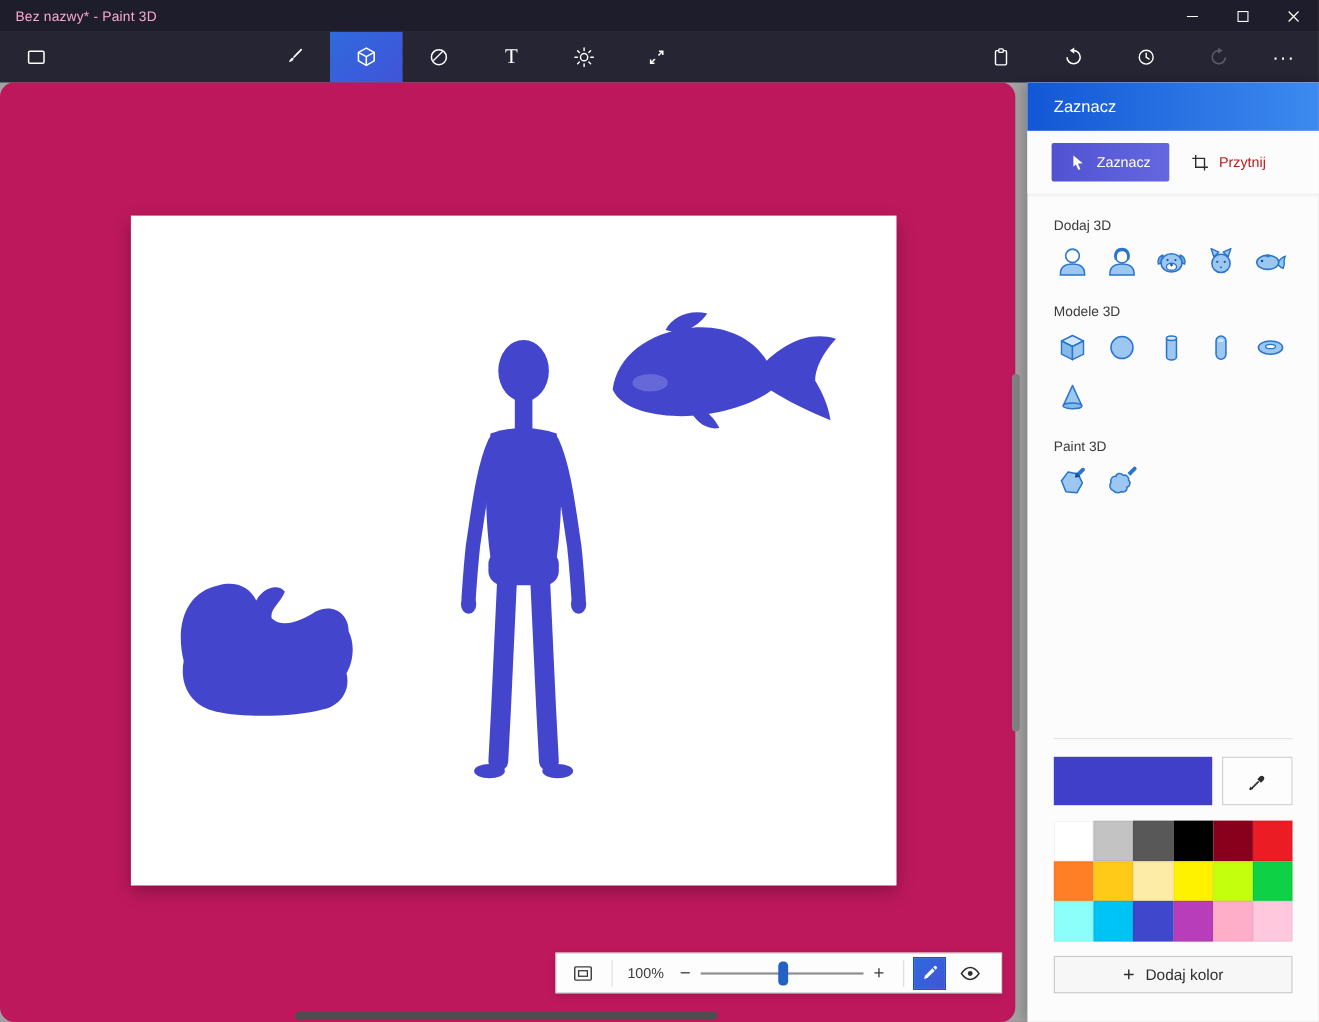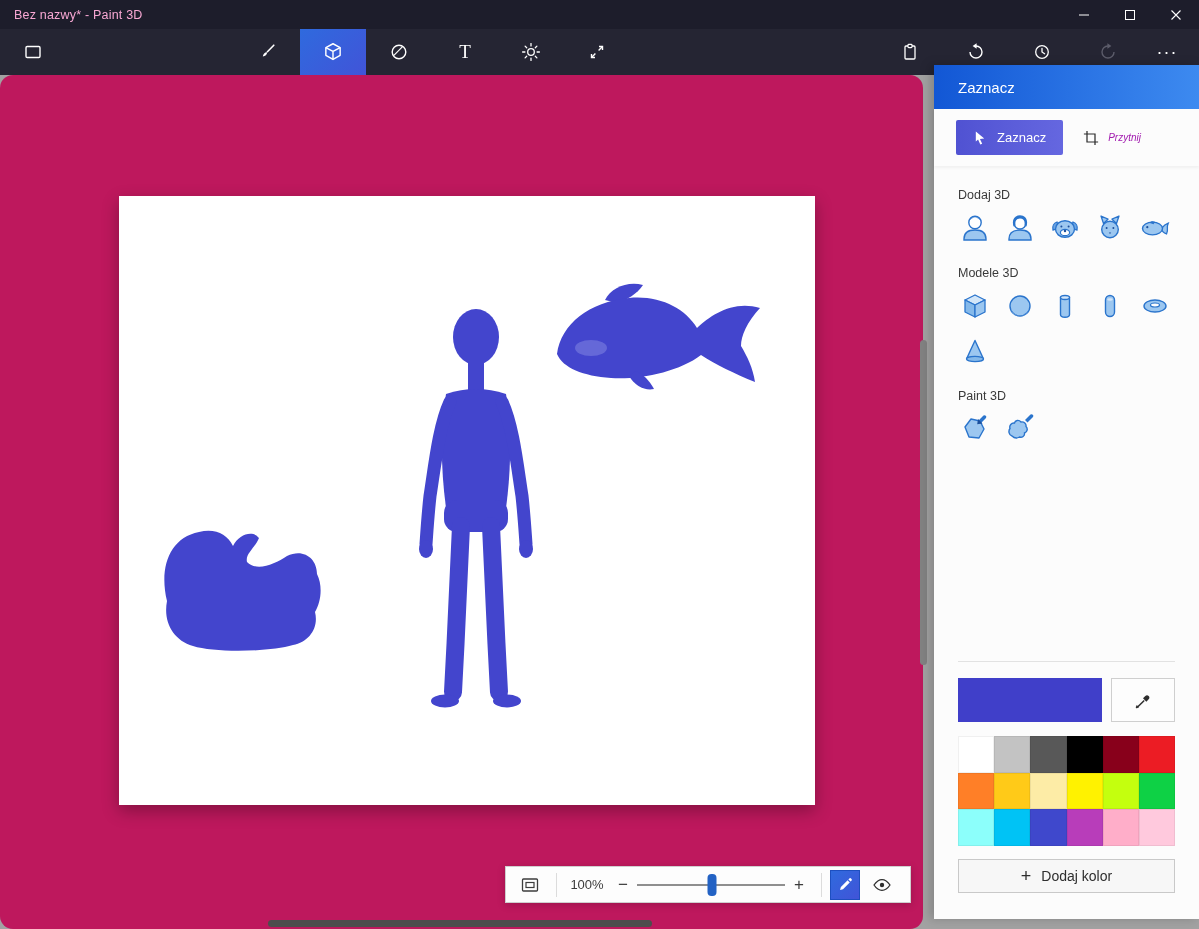--- a/index.html
+++ b/index.html
@@ -54,31 +54,31 @@
   .zb-minus,.zb-plus { width:28px; font-size:17px; color:#3c3c3c; }
   .zoom-slider { position:relative; width:148px; height:30px; cursor:pointer; }
   .zoom-slider .track { position:absolute; left:0; right:0; top:14px; height:2px; background:#8f8f8f; }
   .zoom-slider .thumb { position:absolute; top:4px; width:9px; height:22px; background:#2362c4;
                         border-radius:4px; transform:translateX(-50%); }
   .zb-pencil { width:30px; height:30px; background:linear-gradient(135deg,#2f6ade,#4154d8);
                border:1px solid #1e4fc0; margin-right:6px; }
   .zb-eye { width:32px; }
 
   
-  .panel { position:absolute; left:934px; top:65px; width:265px; height:854px; background:#fcfcfc;
+  .panel { position:absolute; left:934px; top:75px; width:265px; height:854px; background:#fcfcfc;
            box-shadow:-4px 0 10px rgba(0,0,0,0.18); display:flex; flex-direction:column; }
   .panel-header { height:44px; background:linear-gradient(90deg,#1257d5,#3d8af0); color:#ffffff;
                   font-size:15px; display:flex; align-items:center; padding-left:24px; flex:none; }
   .panel-tabs { display:flex; align-items:center; gap:6px; padding:11px 0 11px 22px; flex:none;
                 background:#fcfcfc; box-shadow:0 2px 3px rgba(0,0,0,0.05); }
   .tab-select { display:inline-flex; align-items:center; gap:9px; height:35px; padding:0 17px;
                 border:none; border-radius:2px; cursor:pointer; color:#fff; font-size:13px;
                 background:linear-gradient(90deg,#5052d2,#6567e0); }
   .tab-crop { display:inline-flex; align-items:center; gap:9px; height:35px; padding:0 14px;
-              border:none; background:transparent; cursor:pointer; color:#a21caf; font-size:10px;font-style:italic; }
+              border:none; background:transparent; cursor:pointer; color:#b91c1c; font-size:13px; }
   .panel-body { flex:1; display:flex; flex-direction:column; padding:14px 24px 26px 24px; overflow:hidden; }
   .section-title { font-size:12.5px; color:#3a3a3a; margin:8px 0 9px 0; }
   .icon-row { display:flex; flex-wrap:wrap; gap:12px; margin-bottom:14px; }
   .picon { width:33px; height:33px; background:transparent; border:none; padding:0; cursor:pointer;
            display:flex; align-items:center; justify-content:center; }
   .picon svg { display:block; }
 
   .spacer { flex:1; }
   .divider { height:1px; background:#e2e2e2; flex:none; }
 

